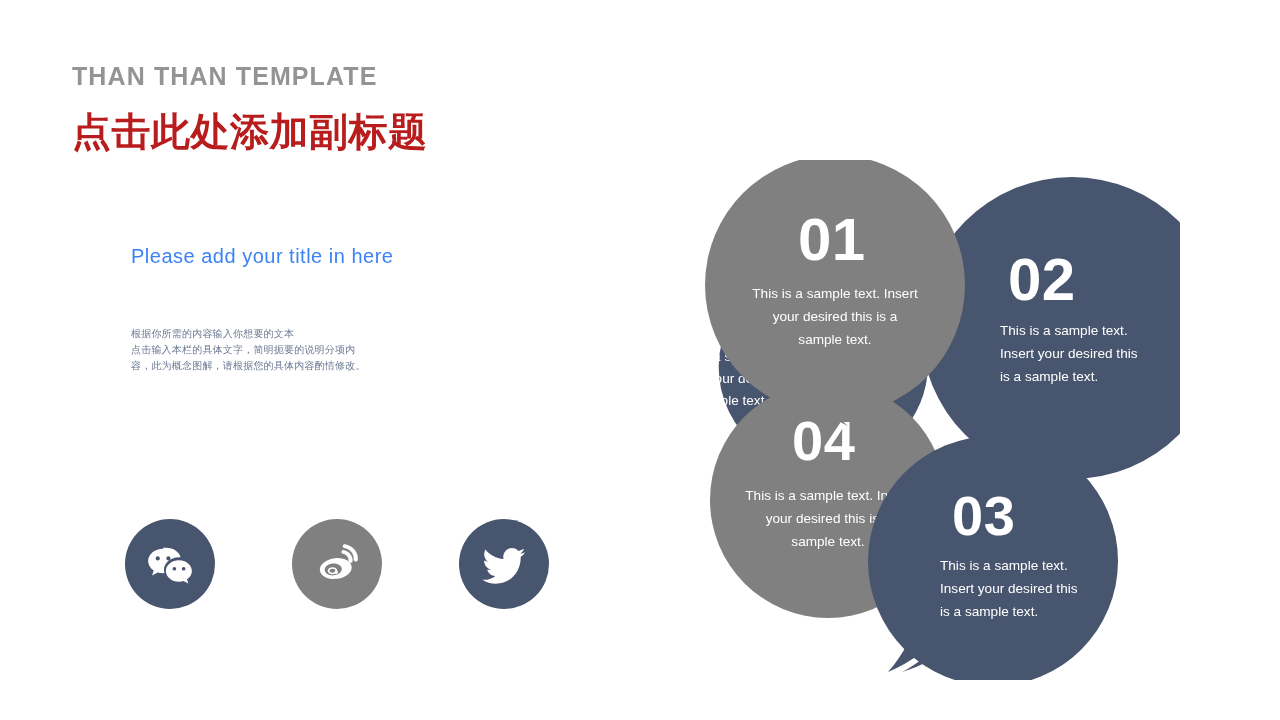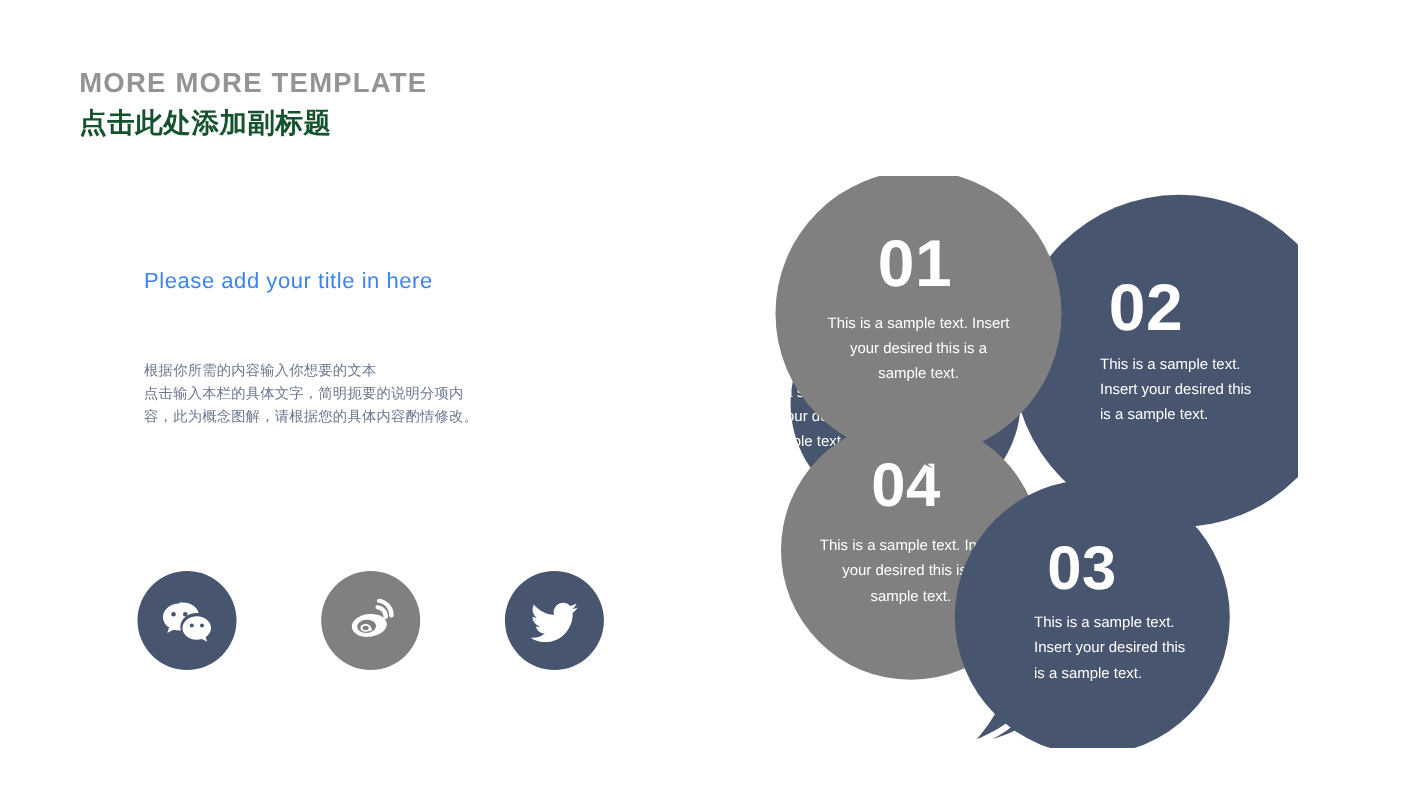--- a/index.html
+++ b/index.html
@@ -23,26 +23,26 @@
   }
   #title-eyebrow {
     font-size: 25px;
     font-weight: bold;
     letter-spacing: 1.1px;
     color: #949494;
     line-height: 1.15;
     white-space: nowrap;
   }
   #title-main {
-    font-size: 25px;
+    font-size: 39px;
     font-weight: bold;
     letter-spacing: 0.5px;
-    color: #14532d;
+    color: #b91c1c;
     line-height: 1.3;
-    margin-top: 5px;
+    margin-top: 16px;
     white-space: nowrap;
   }
 
   #lead-heading {
     position: absolute;
     left: 131px;
     top: 245px;
     font-size: 20px;
     color: #3b82f6;
     letter-spacing: 0.5px;
@@ -56,21 +56,21 @@
     width: 330px;
   }
   #body-heading {
     font-size: 12.5px;
     font-weight: bold;
     color: #3f4c63;
     line-height: 1.55;
     letter-spacing: 0.2px;
   }
   .body-line {
-    font-size: 13px;
+    font-size: 10px;
     color: #6a7790;
     line-height: 1.62;
     letter-spacing: 0.2px;
   }
 
   
   #social-row {
     position: absolute;
     left: 125px;
     top: 519px;
@@ -105,21 +105,21 @@
   }
   .bubble-line {
     fill: #ffffff;
     font-family: "Liberation Sans", "DejaVu Sans", sans-serif;
   }
 </style>
 </head>
 <body>
 
 <div id="slide-title-block">
-  <div id="title-eyebrow">MORE MORE TEMPLATE</div>
+  <div id="title-eyebrow">THAN THAN TEMPLATE</div>
   <div id="title-main">点击此处添加副标题</div>
 </div>
 
 <div id="lead-heading">Please add your title in here</div>
 
 <div id="body-copy-block">
   <div class="body-line">根据你所需的内容输入你想要的文本</div>
   <div class="body-line">点击输入本栏的具体文字，简明扼要的说明分项内</div>
   <div class="body-line">容，此为概念图解，请根据您的具体内容酌情修改。</div>
 </div>

